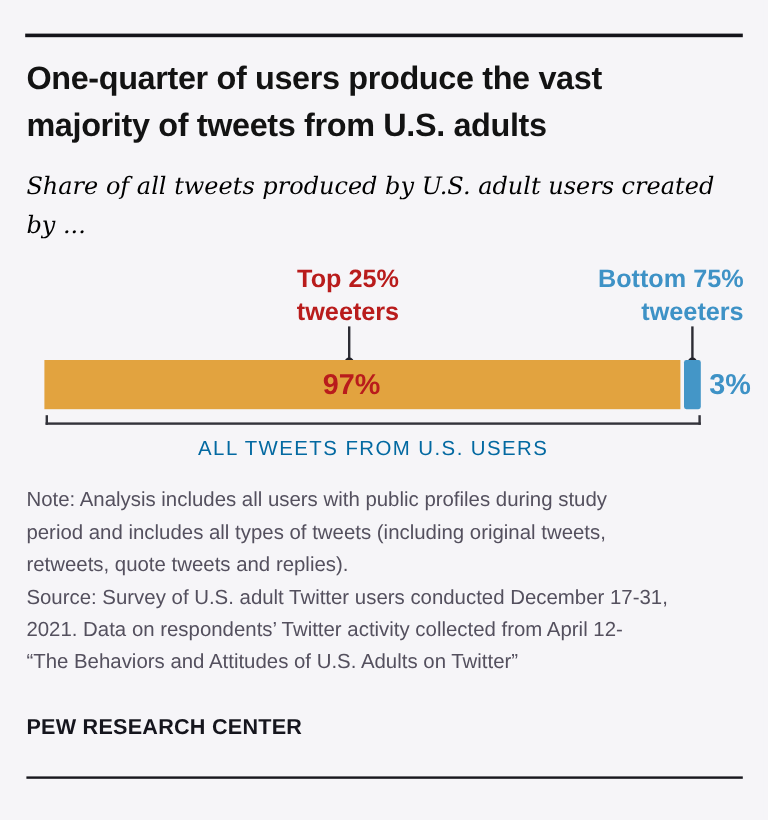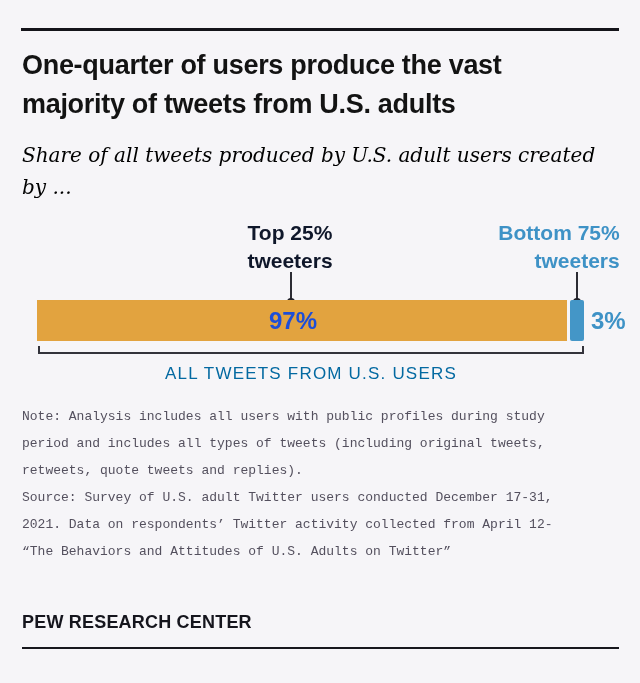--- a/index.html
+++ b/index.html
@@ -13,47 +13,47 @@
     font-weight:bold; font-size:27px; line-height:39px; letter-spacing:-0.3px; white-space:nowrap;
   }
   .subtitle {
     position:absolute; left:22px; top:139px; color:#000000;
     font-family:"DejaVu Serif", serif; font-style:italic; font-size:20px; line-height:32px; white-space:nowrap;
   }
   .callout {
     position:absolute; top:219px; transform:translateX(-50%); text-align:center;
     font-weight:bold; font-size:21px; line-height:28px; white-space:nowrap;
   }
-  .callout.top25 { left:290px; color:#0f172a; }
+  .callout.top25 { left:290px; color:#b91c1c; }
   .callout.bottom75 { left:559px; color:#3e92c6;text-align:right; }
   .leader { position:absolute; top:272px; width:2px; height:28px; background:#2c2c34; }
   .leader.l1 { left:290px; }
   .leader.l2 { left:576px; }
   .leader-dot { position:absolute; top:298px; width:8px; height:8px; border-radius:50%; background:#22222a; }
   .leader-dot.d1 { left:287px; }
   .leader-dot.d2 { left:573px; }
   .bar-seg { position:absolute; top:300px; height:41px; }
   .bar-seg.orange { left:37px; width:530px; background:#e2a33f; }
   .bar-seg.blue { left:570px; width:14px; background:#4496c7; border-radius:2px; }
   .bar-value { position:absolute; top:300px; height:41px; line-height:41px; font-weight:bold; font-size:24px; }
-  .bar-value.v97 { left:293px; transform:translateX(-50%); color:#1d4ed8; }
+  .bar-value.v97 { left:293px; transform:translateX(-50%); color:#b91c1c; }
   .bar-value.v3  { left:591px; color:#3e92c6; }
   .bracket {
     position:absolute; left:38px; top:346px; width:546px; height:8px;
     border-left:2px solid #33333b; border-right:2px solid #33333b; border-bottom:2px solid #33333b;
     box-sizing:border-box;
   }
   .axis-label {
     position:absolute; left:311px; top:364px; transform:translateX(-50%);
     font-size:17px; letter-spacing:1.2px; color:#0369a1; white-space:nowrap;
   }
-  .notes { position:absolute; left:22px; top:403px; color:#54505e; font-size:13px; line-height:27px;font-family:Liberation Mono, monospace; }
+  .notes { position:absolute; left:22px; top:403px; color:#54505e; font-size:17px; line-height:27px; }
   .notes div { white-space:nowrap; }
   .brand {
-    position:absolute; left:22px; top:612px; color:#15151d;
+    position:absolute; left:22px; top:596px; color:#15151d;
     font-weight:bold; font-size:18px; letter-spacing:0.2px; white-space:nowrap;
   }
   .bottom-rule { position:absolute; left:22px; top:647px; width:597px; height:2px; background:#17171d; }
 </style>
 </head>
 <body>
 
 <div class="canvas">
 
   <div class="top-rule"></div>

